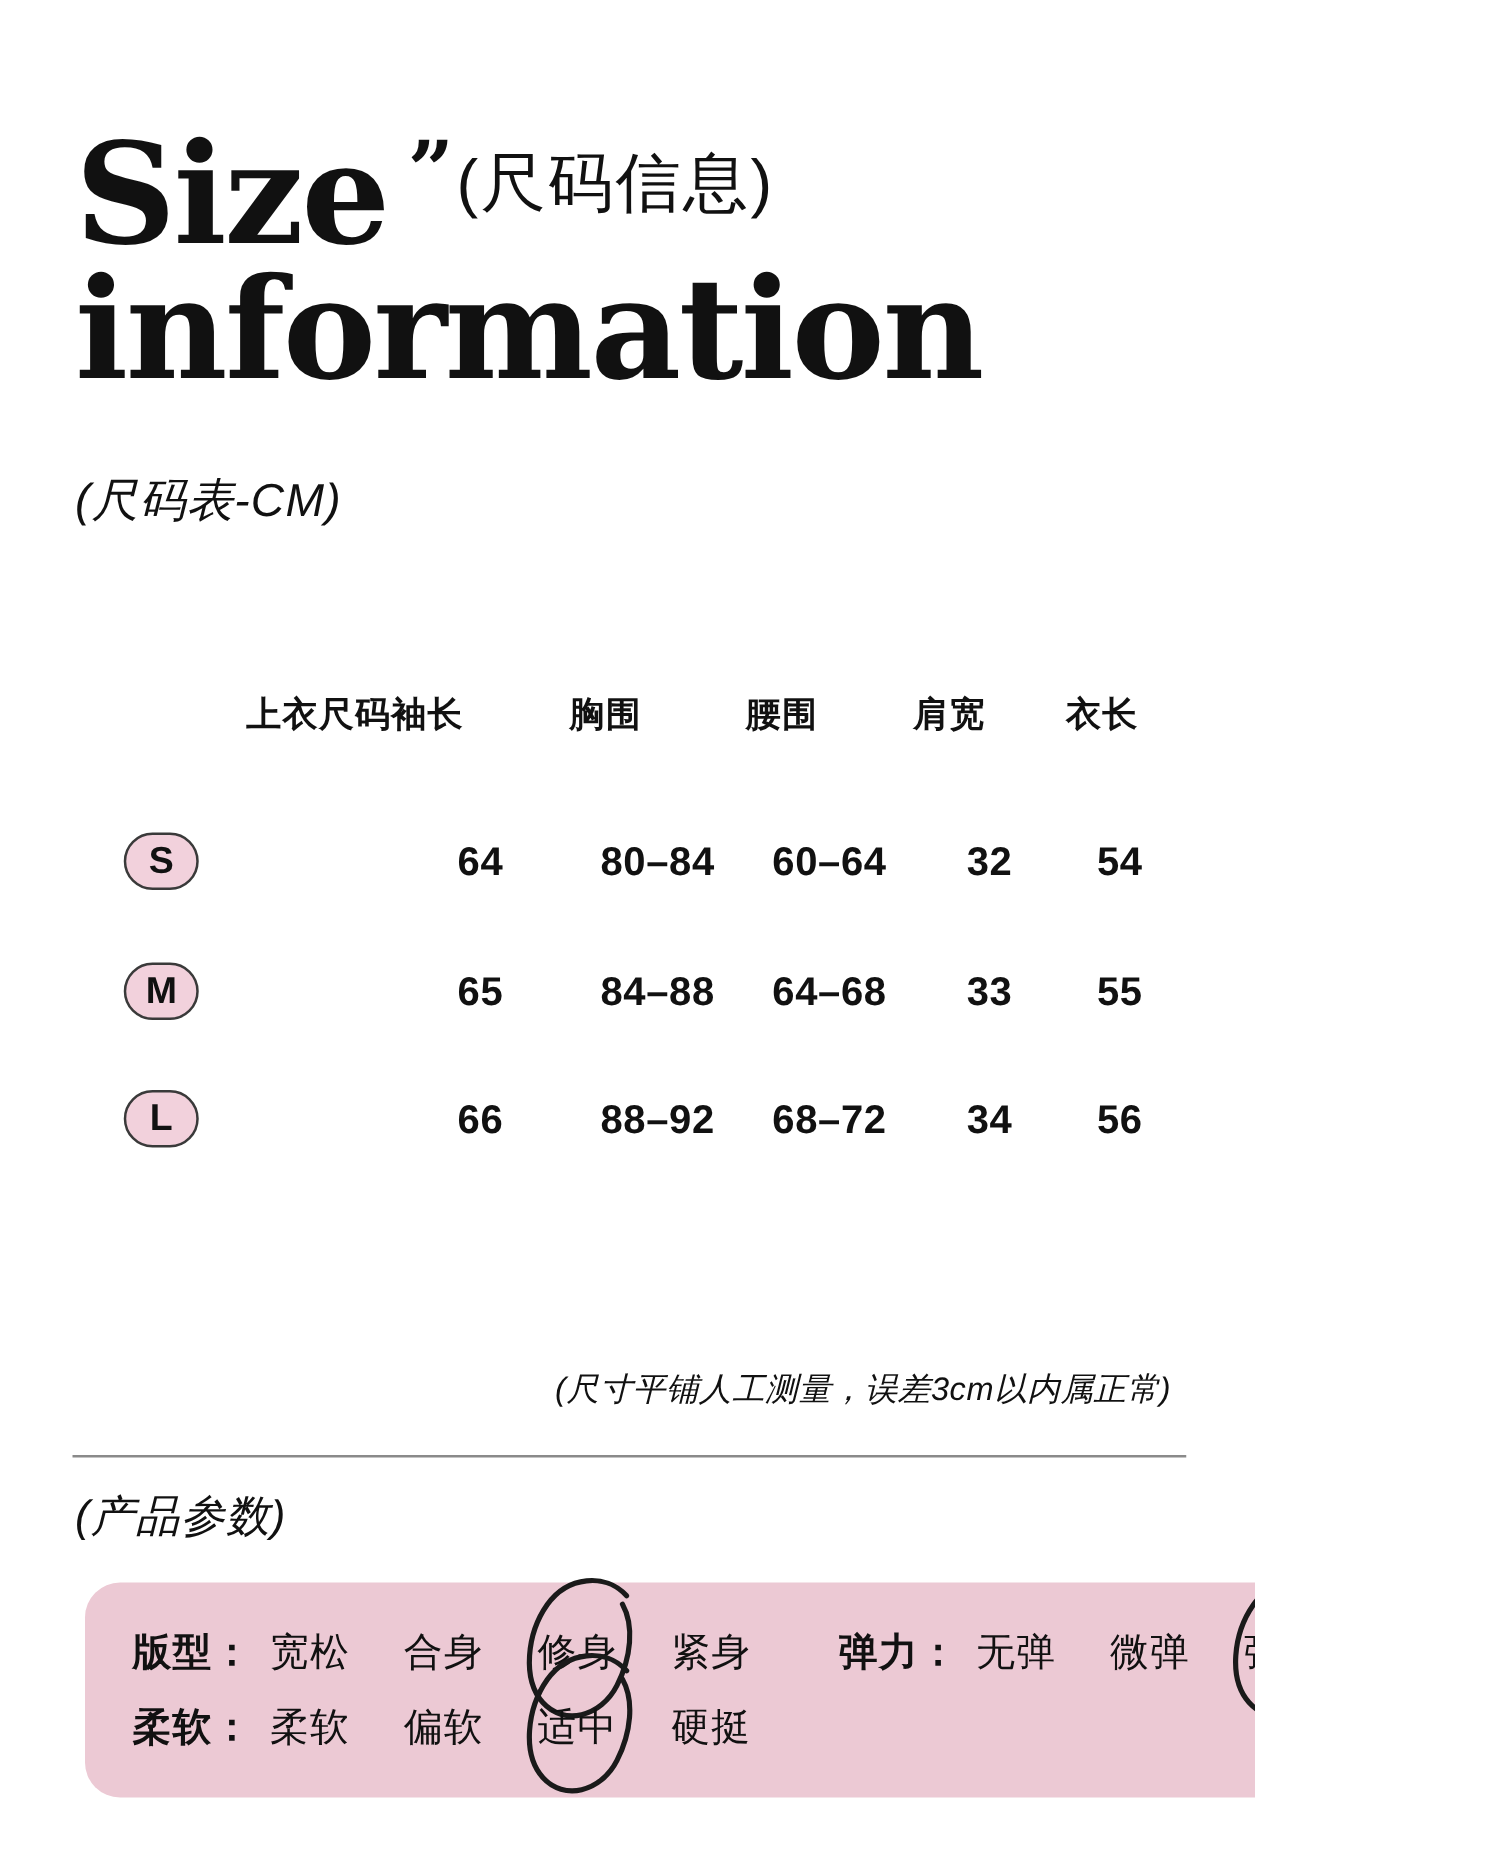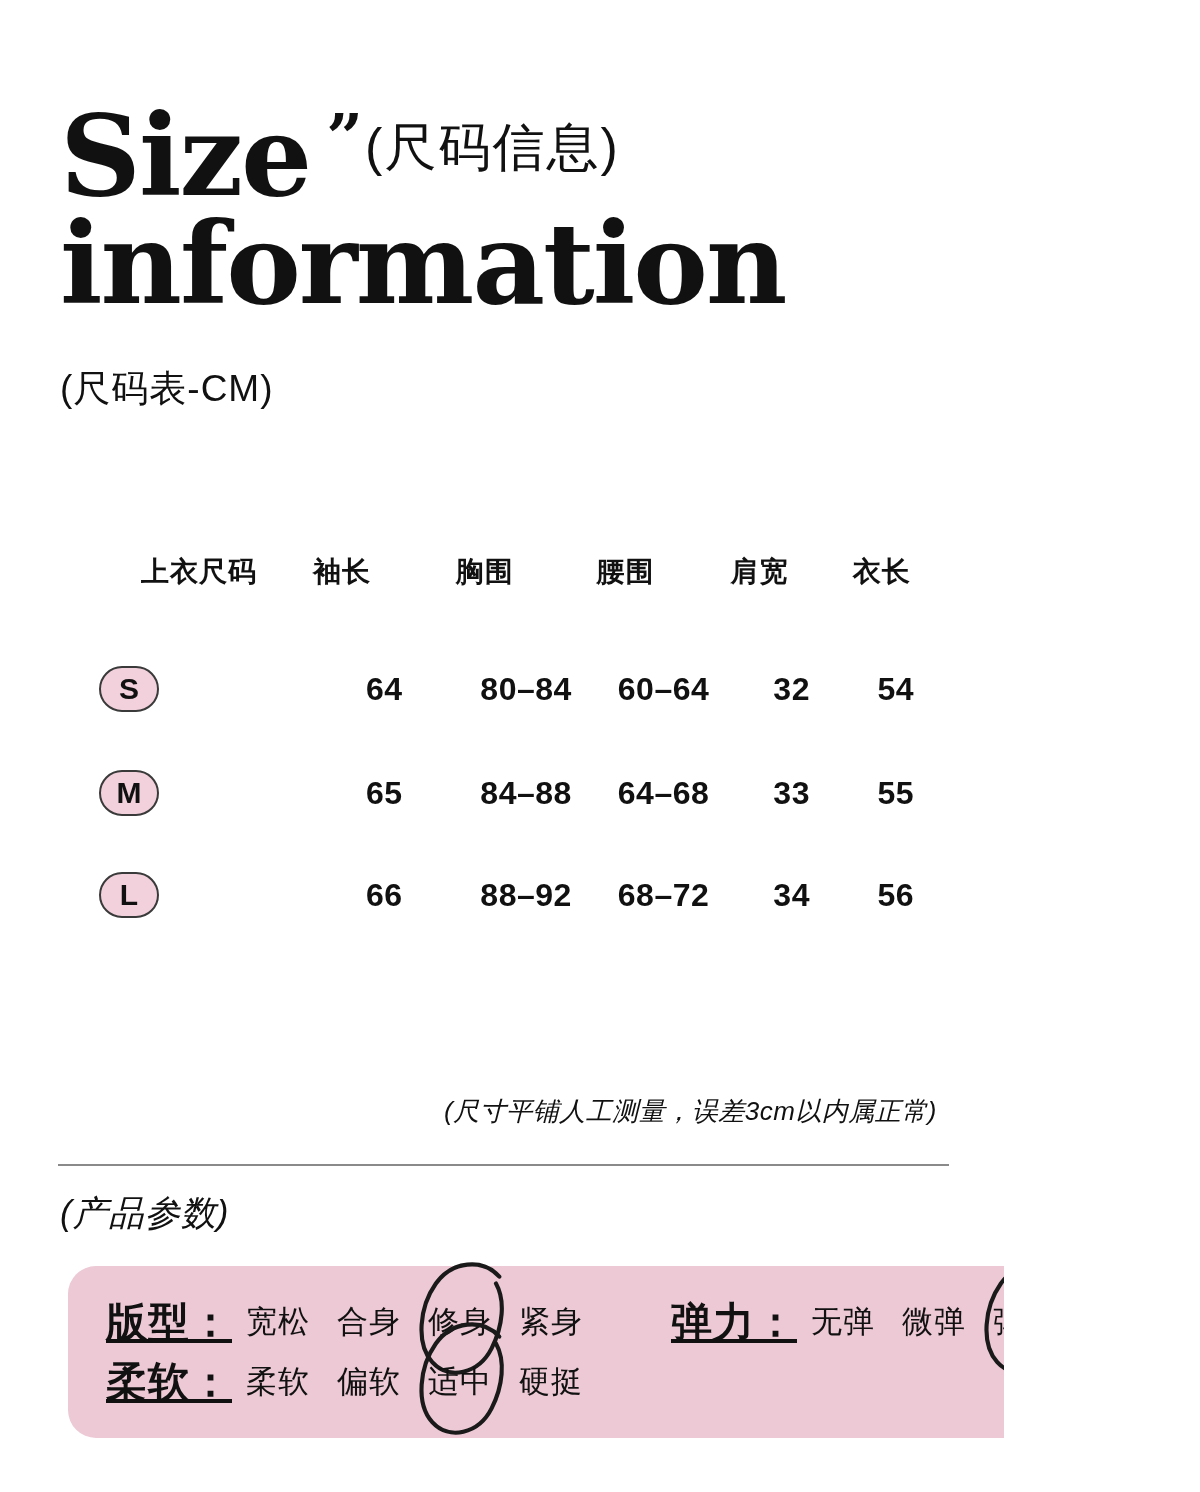--- a/index.html
+++ b/index.html
@@ -37,36 +37,36 @@
   .title-zh{
     font-size:52px;font-weight:500;line-height:1.5;letter-spacing:2px;margin-left:2px;
   }
   .title-en2{
     font-family:"DejaVu Serif","Liberation Serif",serif;
     font-weight:700;font-size:112px;line-height:1.0;letter-spacing:-2px;
     margin-top:-4px;
   }
   
   .subtitle{
-    position:absolute;left:60px;top:364px;
-    font-size:37px;font-weight:500;letter-spacing:1px;
+    position:absolute;left:60px;top:376px;
+    font-size:37px;font-style:italic;font-weight:500;letter-spacing:1px;
   }
   
   .t-row{
     position:absolute;left:85px;right:65px;
     display:grid;
     grid-template-columns:26.7% 16.7% 16.5% 15.7% 14.3% 10.1%;
     align-items:center;
   }
   .t-head{top:552px;height:40px;}
   .t-r0{top:664px;height:50px;}
   .t-r1{top:768px;height:50px;}
   .t-r2{top:870px;height:50px;}
   .th{font-size:28px;font-weight:600;text-align:left;letter-spacing:1px;}
-  .th.first{text-align:center;}
+  .th.first{text-align:right;}
   .td{font-size:32px;font-weight:700;text-align:center;letter-spacing:0.5px;}
   .badge-cell{padding-left:14px;}
   .badge{
     display:inline-flex;align-items:center;justify-content:center;
     width:60px;height:46px;
     border-radius:23px;
     background:var(--badge-pink);
     border:2px solid var(--badge-border);
     font-size:30px;font-weight:700;
   }
@@ -89,22 +89,22 @@
     width:1063px;height:172px;
     background:var(--panel-pink);
     border-radius:28px;
     display:grid;
     grid-template-columns:565px auto;
     grid-template-rows:1fr 1fr;
     padding:26px 20px 26px 38px;
     align-items:center;
   }
   .param-group{display:flex;align-items:center;}
-  .param-label{font-size:41px;font-weight:700;letter-spacing:1px;white-space:nowrap;text-decoration:underline;}
-  .param-options{display:flex;gap:27px;margin-left:14px;}
+  .param-label{font-size:31px;font-weight:700;letter-spacing:1px;white-space:nowrap;}
+  .param-options{display:flex;gap:43px;margin-left:14px;}
   .opt{
     position:relative;
     font-size:31px;font-weight:500;letter-spacing:1px;white-space:nowrap;
     min-width:62px;text-align:center;
   }
   .opt .circle-svg{
     position:absolute;left:50%;top:46%;
     width:92px;height:120px;
     transform:translate(-50%,-50%);
     overflow:visible;pointer-events:none;

